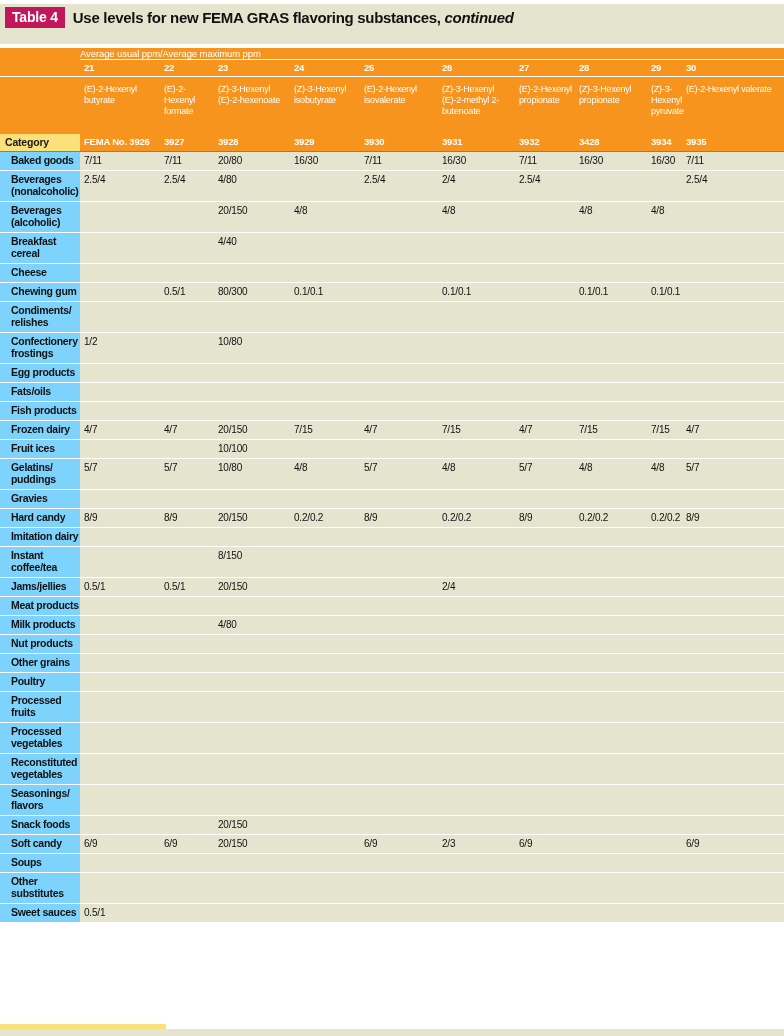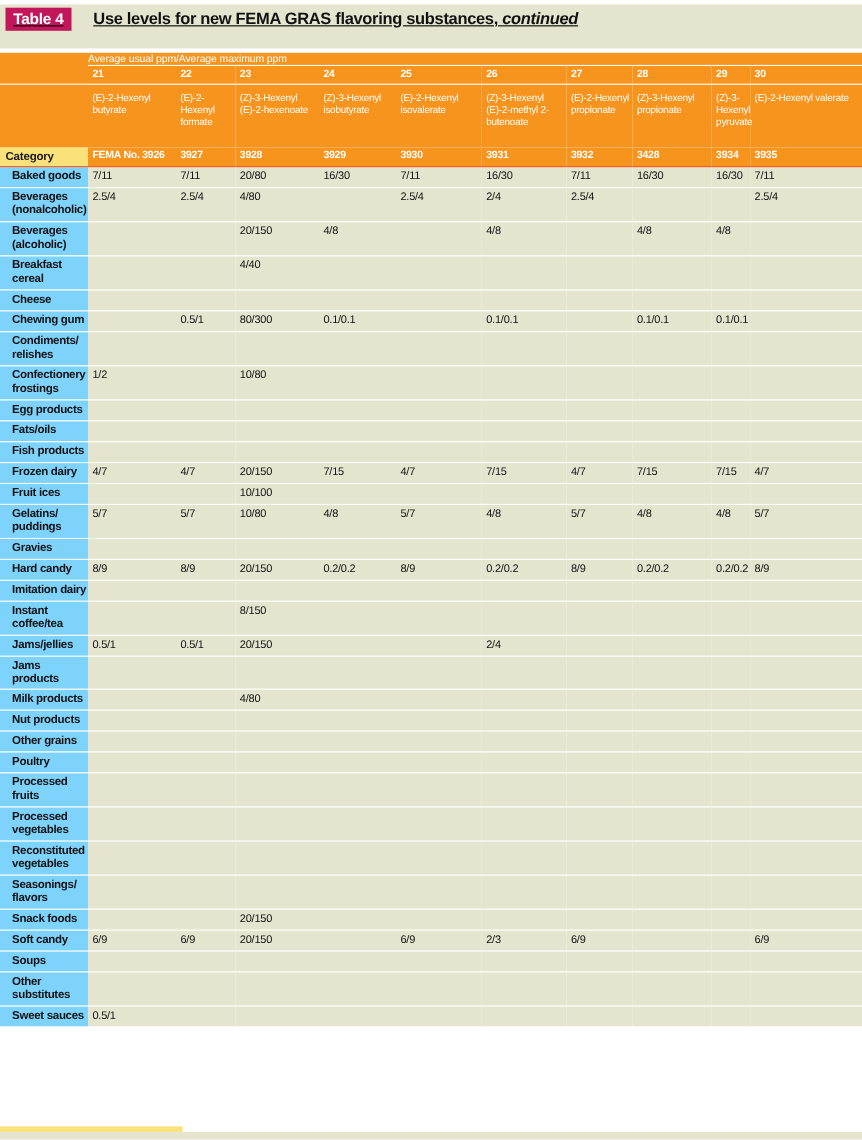--- a/index.html
+++ b/index.html
@@ -12,30 +12,30 @@
   }
   .page{position:relative;width:784px;height:1036px;background:#ffffff;}
 
   
   .title-band{
     position:absolute;left:0;top:4px;width:784px;height:40px;
     background:#e5e4cf;
   }
   .title-row{
     position:absolute;left:0;top:4px;width:784px;height:26px;
-    display:flex;align-items:center;text-decoration:underline;
+    display:flex;align-items:center;
   }
   .table-tag{
     background:#c2185b;color:#ffffff;
     font-weight:bold;font-size:14px;letter-spacing:-0.2px;
     padding:3px 7px 4px 7px;margin-left:5px;
     line-height:1;
   }
   .title-text{
-    margin-left:20px;color:#111111;
+    margin-left:8px;color:#111111;
     font-size:15px;font-weight:bold;letter-spacing:-0.3px;
     white-space:nowrap;
   }
   .title-text i{font-style:italic;font-weight:bold;}
 
   
   .tbl{
     position:absolute;left:0;top:48px;width:784px;
     border-collapse:collapse;
     table-layout:fixed;
@@ -431,21 +431,21 @@
           <td>20/150</td>
           <td></td>
           <td></td>
           <td>2/4</td>
           <td></td>
           <td></td>
           <td></td>
           <td></td>
         </tr>
         <tr class="short">
-          <td class="catcell">Jams products</td>
+          <td class="catcell">Meat products</td>
           <td></td>
           <td></td>
           <td></td>
           <td></td>
           <td></td>
           <td></td>
           <td></td>
           <td></td>
           <td></td>
           <td></td>

